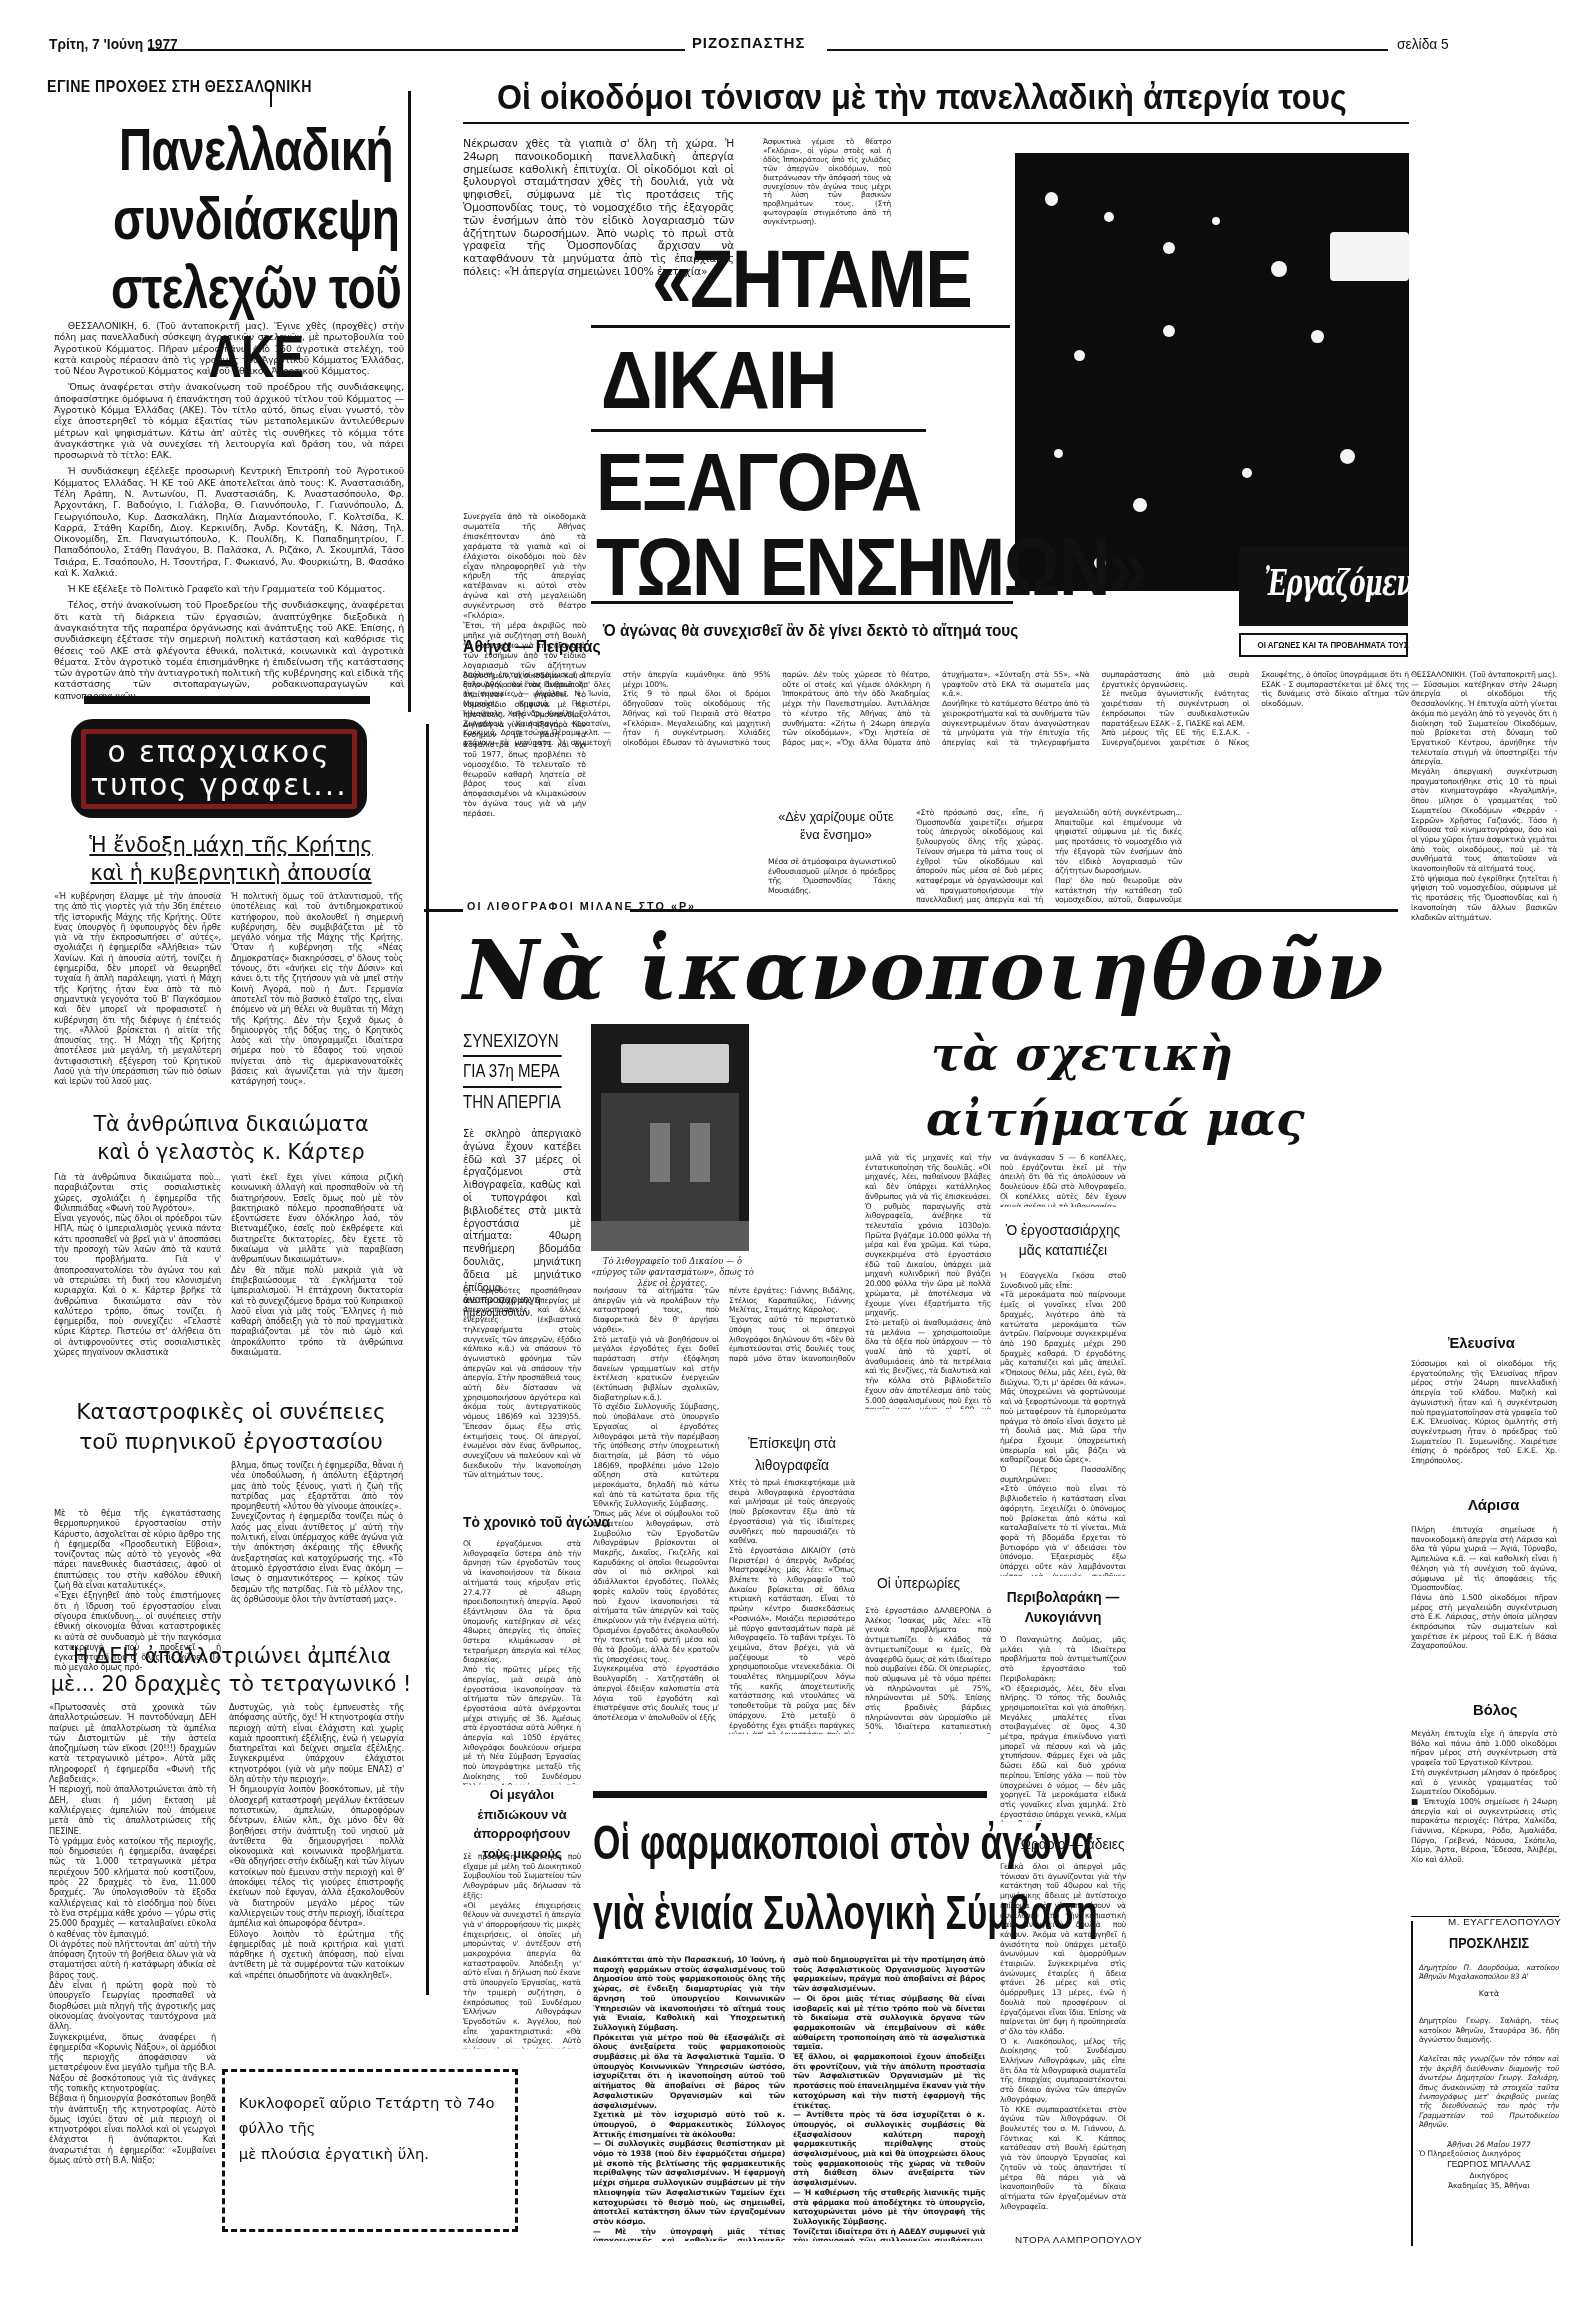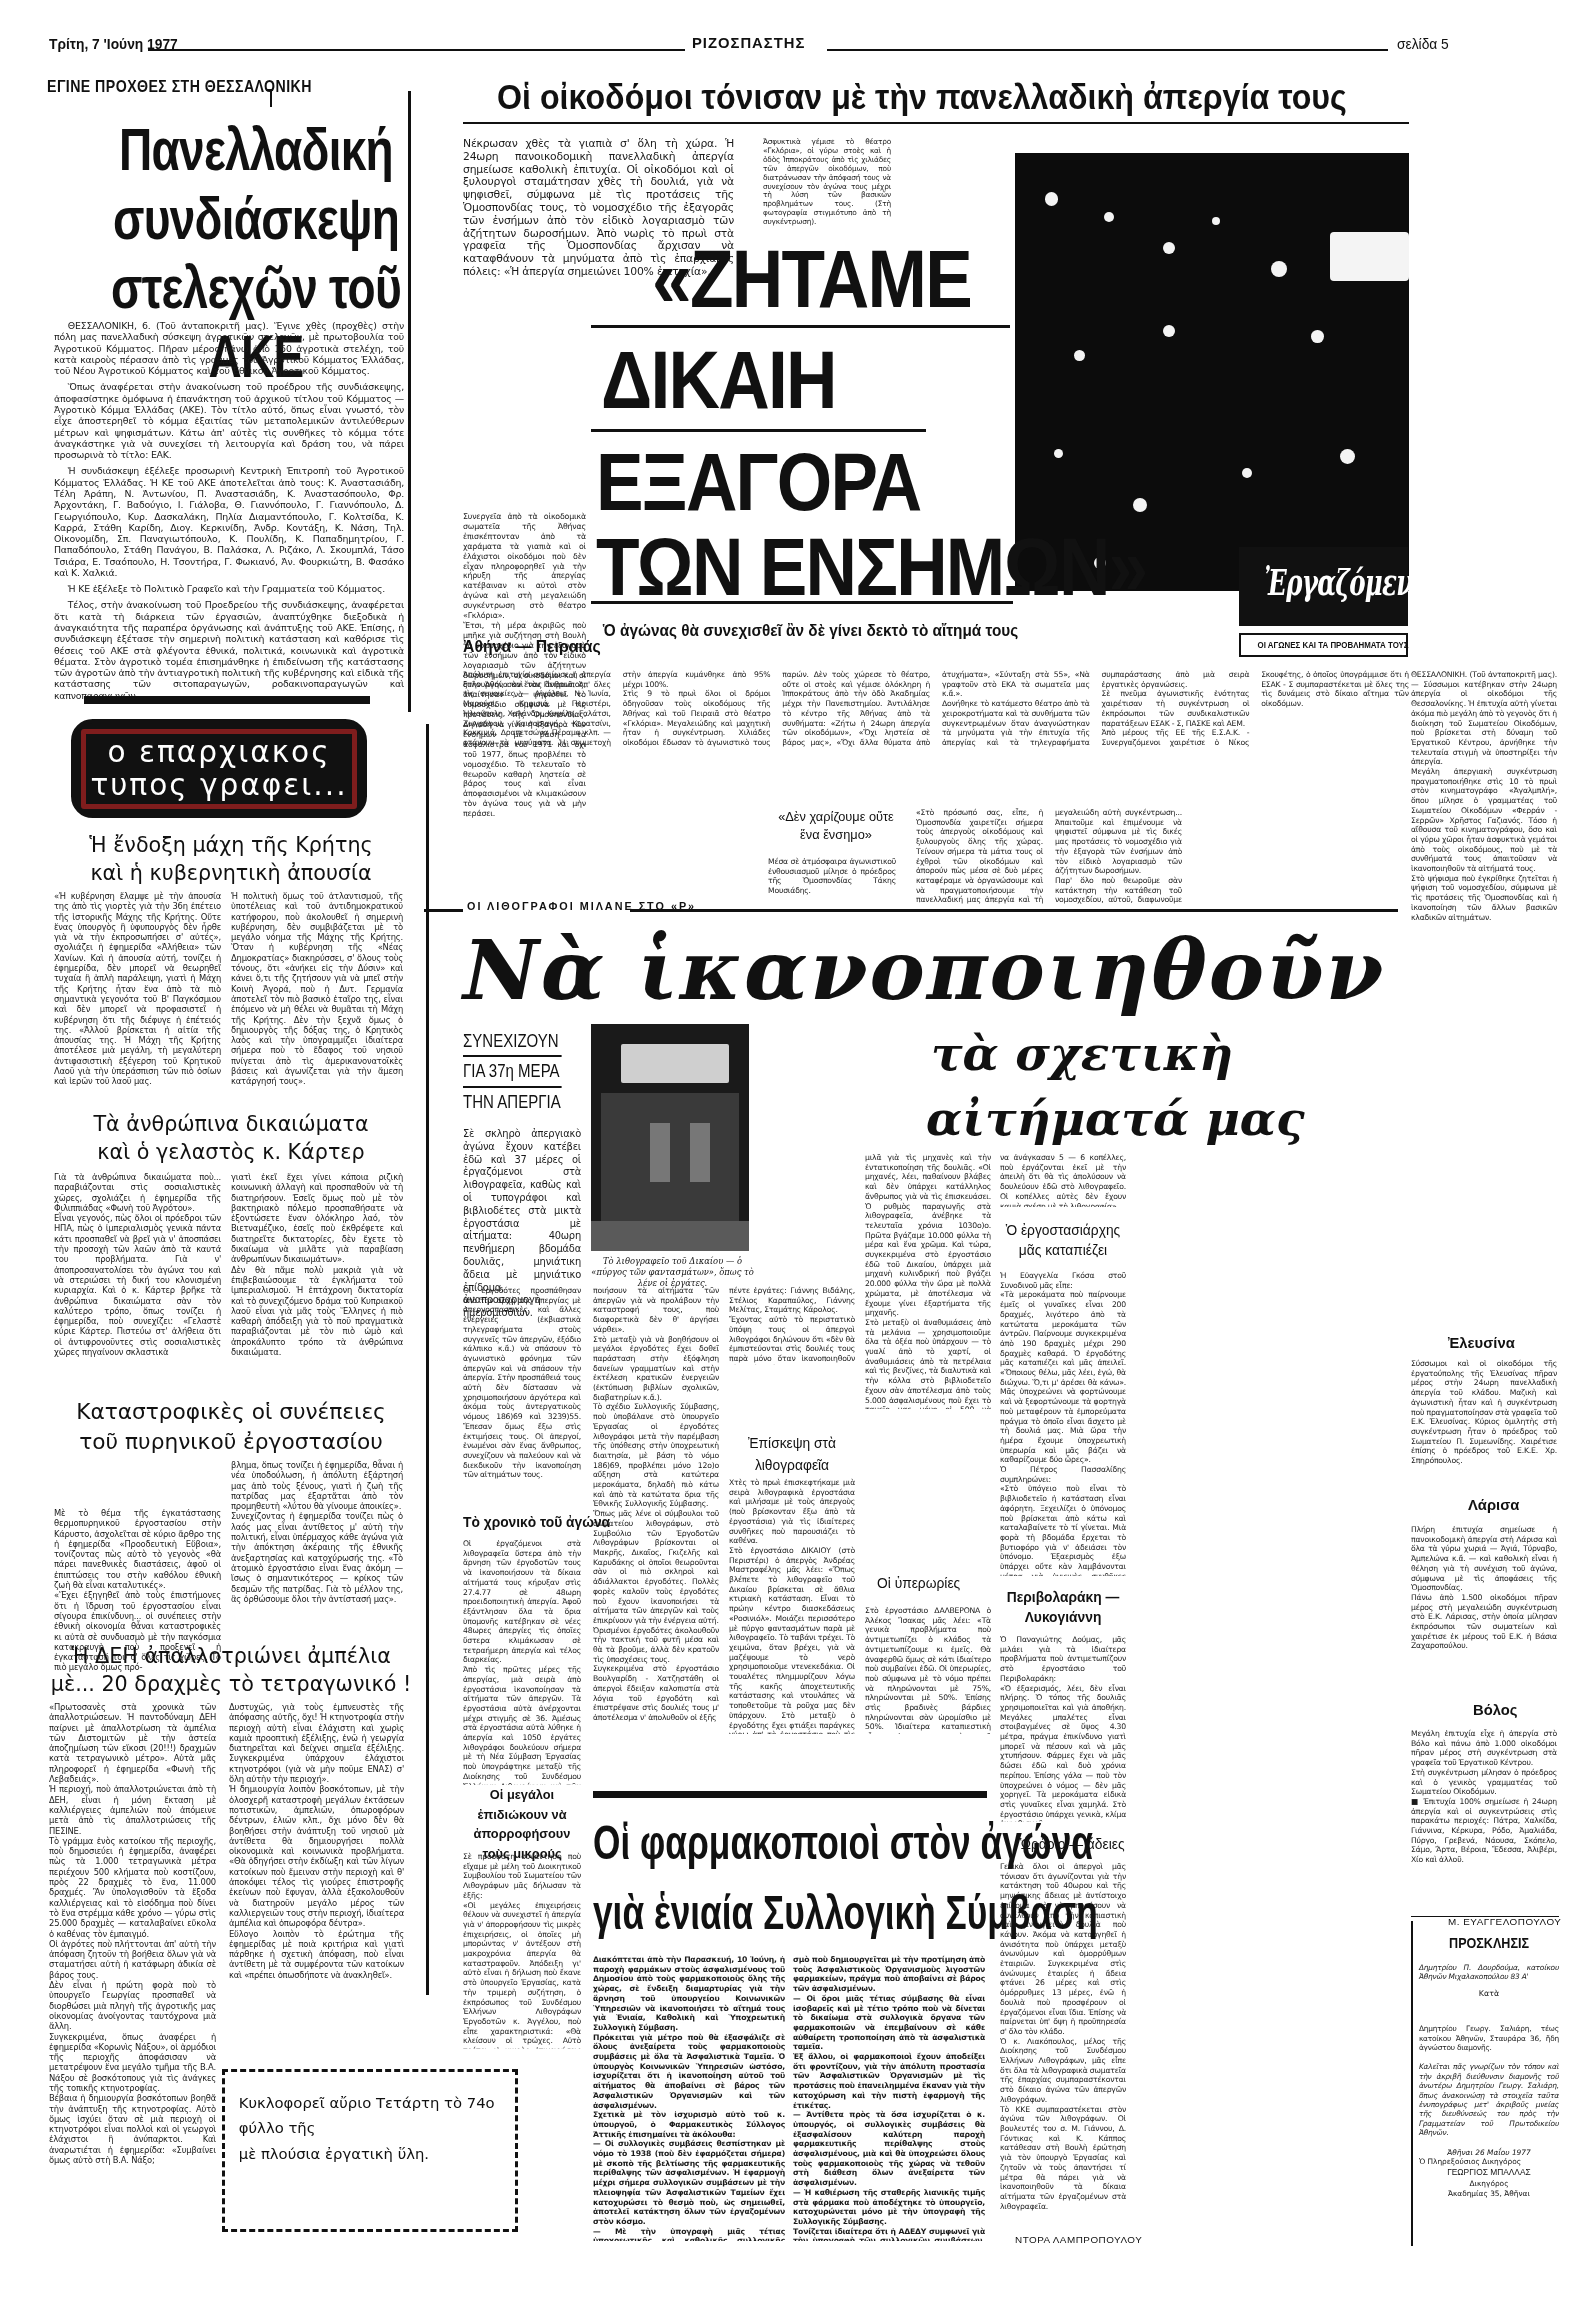--- a/index.html
+++ b/index.html
@@ -71,21 +71,21 @@
 
 <div class="rule" style="left:84px;top:696px;width:286px;height:7.9px;"></div>
 
 <div class="abs box-ad" style="left:71px;top:719px;width:296px;height:99px;">
   <div class="inner">
     <div style="font-size:29.6px;line-height:33px;">ο επαρχιακος</div>
     <div style="font-size:29.6px;line-height:33px;">τυπος γραφει...</div>
   </div>
 </div>
 
-<div class="abs sec-head" style="left:49px;top:832px;width:364px;font-size:20.7px;line-height:27.6px;">
+<div class="abs sec-head" style="left:49px;top:832px;width:364px;font-size:20.7px;line-height:27.6px;text-decoration:underline;">
   <div>Ἡ ἔνδοξη μάχη τῆς Κρήτης</div>
   <div>καὶ ἡ κυβερνητικὴ ἀπουσία</div>
 </div>
 <div class="abs txt" style="left:54px;top:891px;width:167px;font-size:8.4px;line-height:10.3px;">«Ἡ κυβέρνηση ἔλαμψε μὲ τὴν ἀπουσία της ἀπὸ τὶς γιορτὲς γιὰ τὴν 36η ἐπέτειο τῆς ἱστορικῆς Μάχης τῆς Κρήτης. Οὔτε ἕνας ὑπουργὸς ἢ ὑφυπουργὸς δὲν ἦρθε γιὰ νὰ τὴν ἐκπροσωπήσει σ' αὐτές», σχολιάζει ἡ ἐφημερίδα «Ἀλήθεια» τῶν Χανίων. Καὶ ἡ ἀπουσία αὐτή, τονίζει ἡ ἐφημερίδα, δὲν μπορεῖ νὰ θεωρηθεῖ τυχαία ἢ ἁπλὴ παράλειψη, γιατὶ ἡ Μάχη τῆς Κρήτης ἦταν ἕνα ἀπὸ τὰ πιὸ σημαντικὰ γεγονότα τοῦ Β' Παγκόσμιου καὶ δὲν μπορεῖ νὰ προφασιστεῖ ἡ κυβέρνηση ὅτι τῆς διέφυγε ἡ ἐπέτειός της. «Ἀλλοῦ βρίσκεται ἡ αἰτία τῆς ἀπουσίας της. Ἡ Μάχη τῆς Κρήτης ἀποτέλεσε μιὰ μεγάλη, τὴ μεγαλύτερη ἀντιφασιστικὴ ἐξέγερση τοῦ Κρητικοῦ Λαοῦ γιὰ τὴν ὑπεράσπιση τῶν πιὸ ὁσίων καὶ ἱερῶν τοῦ λαοῦ μας.</div>
 <div class="abs txt" style="left:231px;top:891px;width:172px;font-size:8.4px;line-height:10.3px;">Ἡ πολιτικὴ ὅμως τοῦ ἀτλαντισμοῦ, τῆς ὑποτέλειας καὶ τοῦ ἀντιδημοκρατικοῦ κατήφορου, ποὺ ἀκολουθεῖ ἡ σημερινὴ κυβέρνηση, δὲν συμβιβάζεται μὲ τὸ μεγάλο νόημα τῆς Μάχης τῆς Κρήτης. Ὅταν ἡ κυβέρνηση τῆς «Νέας Δημοκρατίας» διακηρύσσει, σ' ὅλους τοὺς τόνους, ὅτι «ἀνήκει εἰς τὴν Δύσιν» καὶ κάνει ὅ,τι τῆς ζητήσουν γιὰ νὰ μπεῖ στὴν Κοινὴ Ἀγορά, ποὺ ἡ Δυτ. Γερμανία ἀποτελεῖ τὸν πιὸ βασικὸ ἑταῖρο της, εἶναι ἑπόμενο νὰ μὴ θέλει νὰ θυμᾶται τὴ Μάχη τῆς Κρήτης. Δὲν τὴν ξεχνᾶ ὅμως ὁ δημιουργὸς τῆς δόξας της, ὁ Κρητικὸς λαὸς καὶ τὴν ὑπογραμμίζει ἰδιαίτερα σήμερα ποὺ τὸ ἔδαφος τοῦ νησιοῦ πνίγεται ἀπὸ τὶς ἀμερικανονατοϊκὲς βάσεις καὶ ἀγωνίζεται γιὰ τὴν ἄμεση κατάργησή τους».</div>
 
 <div class="abs sec-head" style="left:49px;top:1111px;width:364px;font-size:20.7px;line-height:27.6px;">
   <div>Τὰ ἀνθρώπινα δικαιώματα</div>
   <div>καὶ ὁ γελαστὸς κ. Κάρτερ</div>
 </div>
@@ -296,21 +296,21 @@
 <div class="abs txt" style="left:793px;top:1955px;width:192px;height:286px;overflow:hidden;font-size:7.7px;line-height:9.7px;white-space:pre-line;font-weight:700;">σμὸ ποὺ δημιουργεῖται μὲ τὴν προτίμηση ἀπὸ τοὺς Ἀσφαλιστικοὺς Ὀργανισμοὺς λιγοστῶν φαρμακείων, πράγμα ποὺ ἀποβαίνει σὲ βάρος τῶν ἀσφαλισμένων.
 — Οἱ ὅροι μιᾶς τέτιας σύμβασης θὰ εἶναι ἰσοβαρεῖς καὶ μὲ τέτιο τρόπο ποὺ νὰ δίνεται τὸ δικαίωμα στὰ συλλογικὰ ὄργανα τῶν φαρμακοποιῶν νὰ ἐπεμβαίνουν σὲ κάθε αὐθαίρετη τροποποίηση ἀπὸ τὰ ἀσφαλιστικὰ ταμεῖα.
 Ἐξ ἄλλου, οἱ φαρμακοποιοὶ ἔχουν ἀποδείξει ὅτι φροντίζουν, γιὰ τὴν ἀπόλυτη προστασία τῶν Ἀσφαλιστικῶν Ὀργανισμῶν μὲ τὶς προτάσεις ποὺ ἐπανειλημμένα ἔκαναν γιὰ τὴν κατοχύρωση καὶ τὴν πιστὴ ἐφαρμογὴ τῆς ἐτικέτας.
 — Ἀντίθετα πρὸς τὰ ὅσα ἰσχυρίζεται ὁ κ. ὑπουργός, οἱ συλλογικὲς συμβάσεις θὰ ἐξασφαλίσουν καλύτερη παροχὴ φαρμακευτικῆς περίθαλψης στοὺς ἀσφαλισμένους, μιὰ καὶ θὰ ὑποχρεώσει ὅλους τοὺς φαρμακοποιοὺς τῆς χώρας νὰ τεθοῦν στὴ διάθεση ὅλων ἀνεξαίρετα τῶν ἀσφαλισμένων.
 — Ἡ καθιέρωση τῆς σταθερῆς λιανικῆς τιμῆς στὰ φάρμακα ποὺ ἀποδέχτηκε τὸ ὑπουργεῖο, κατοχυρώνεται μόνο μὲ τὴν ὑπογραφὴ τῆς Συλλογικῆς Σύμβασης.
 Τονίζεται ἰδιαίτερα ὅτι ἡ ΑΔΕΔΥ συμφωνεῖ γιὰ τὴν ὑπογραφὴ τῶν συλλογικῶν συμβάσεων, πράγμα ποὺ δηλώθηκε στὸν πρόεδρο τοῦ Πανελλήνιου Φαρμακευτικοῦ Συλλόγου.</div>
 
 <div class="abs" style="left:1411px;top:1921px;width:148px;height:325px;border-left:2px solid #111;padding-left:5.9px;">
   <div style="font-family:'Liberation Sans',sans-serif;font-weight:700;font-size:14.8px;text-align:center;margin:13.8px 0 11.8px;transform:scaleX(0.85);">ΠΡΟΣΚΛΗΣΙΣ</div>
   <div class="txt" style="font-size:7.4px;line-height:9.4px;font-style:italic;margin-bottom:7.9px;">Δημητρίου Π. Δουρδούμα, κατοίκου Ἀθηνῶν Μιχαλακοπούλου 83 Α'</div>
-  <div style="text-align:center;font-size:7.9px;margin-bottom:26px;">Κατὰ</div>
+  <div style="text-align:center;font-size:7.9px;margin-bottom:18px;">Κατὰ</div>
   <div class="txt" style="font-size:7.4px;line-height:9.4px;margin-bottom:9.9px;">Δημητρίου Γεωργ. Σαλιάρη, τέως κατοίκου Ἀθηνῶν, Σταυράρα 36, ἤδη ἀγνώστου διαμονῆς.</div>
   <div class="txt" style="font-size:7.4px;line-height:9.4px;font-style:italic;margin-bottom:9.9px;">Καλεῖται πᾶς γνωρίζων τὸν τόπον καὶ τὴν ἀκριβῆ διεύθυνσιν διαμονῆς τοῦ ἀνωτέρω Δημητρίου Γεωργ. Σαλιάρη, ὅπως ἀνακοινώσῃ τὰ στοιχεῖα ταῦτα ἐνυπογράφως μετ' ἀκριβοῦς μνείας τῆς διευθύνσεώς του πρὸς τὴν Γραμματείαν τοῦ Πρωτοδικείου Ἀθηνῶν.</div>
   <div style="text-align:center;font-size:7.4px;line-height:9.9px;font-style:italic;">Ἀθῆναι 26 Μαΐου 1977</div>
   <div style="text-align:left;font-size:7.4px;line-height:9.9px;">Ὁ Πληρεξούσιος Δικηγόρος</div>
   <div style="text-align:center;font-size:8.4px;line-height:11.8px;font-family:'Liberation Sans',sans-serif;">ΓΕΩΡΓΙΟΣ ΜΠΑΛΛΑΣ</div>
   <div style="text-align:center;font-size:7.4px;line-height:9.9px;">Δικηγόρος</div>
   <div style="text-align:center;font-size:7.4px;line-height:9.9px;">Ἀκαδημίας 35, Ἀθῆναι</div>
 </div>
 
 <div class="rule" style="left:1411px;top:1916px;width:148px;height:1px;"></div>

